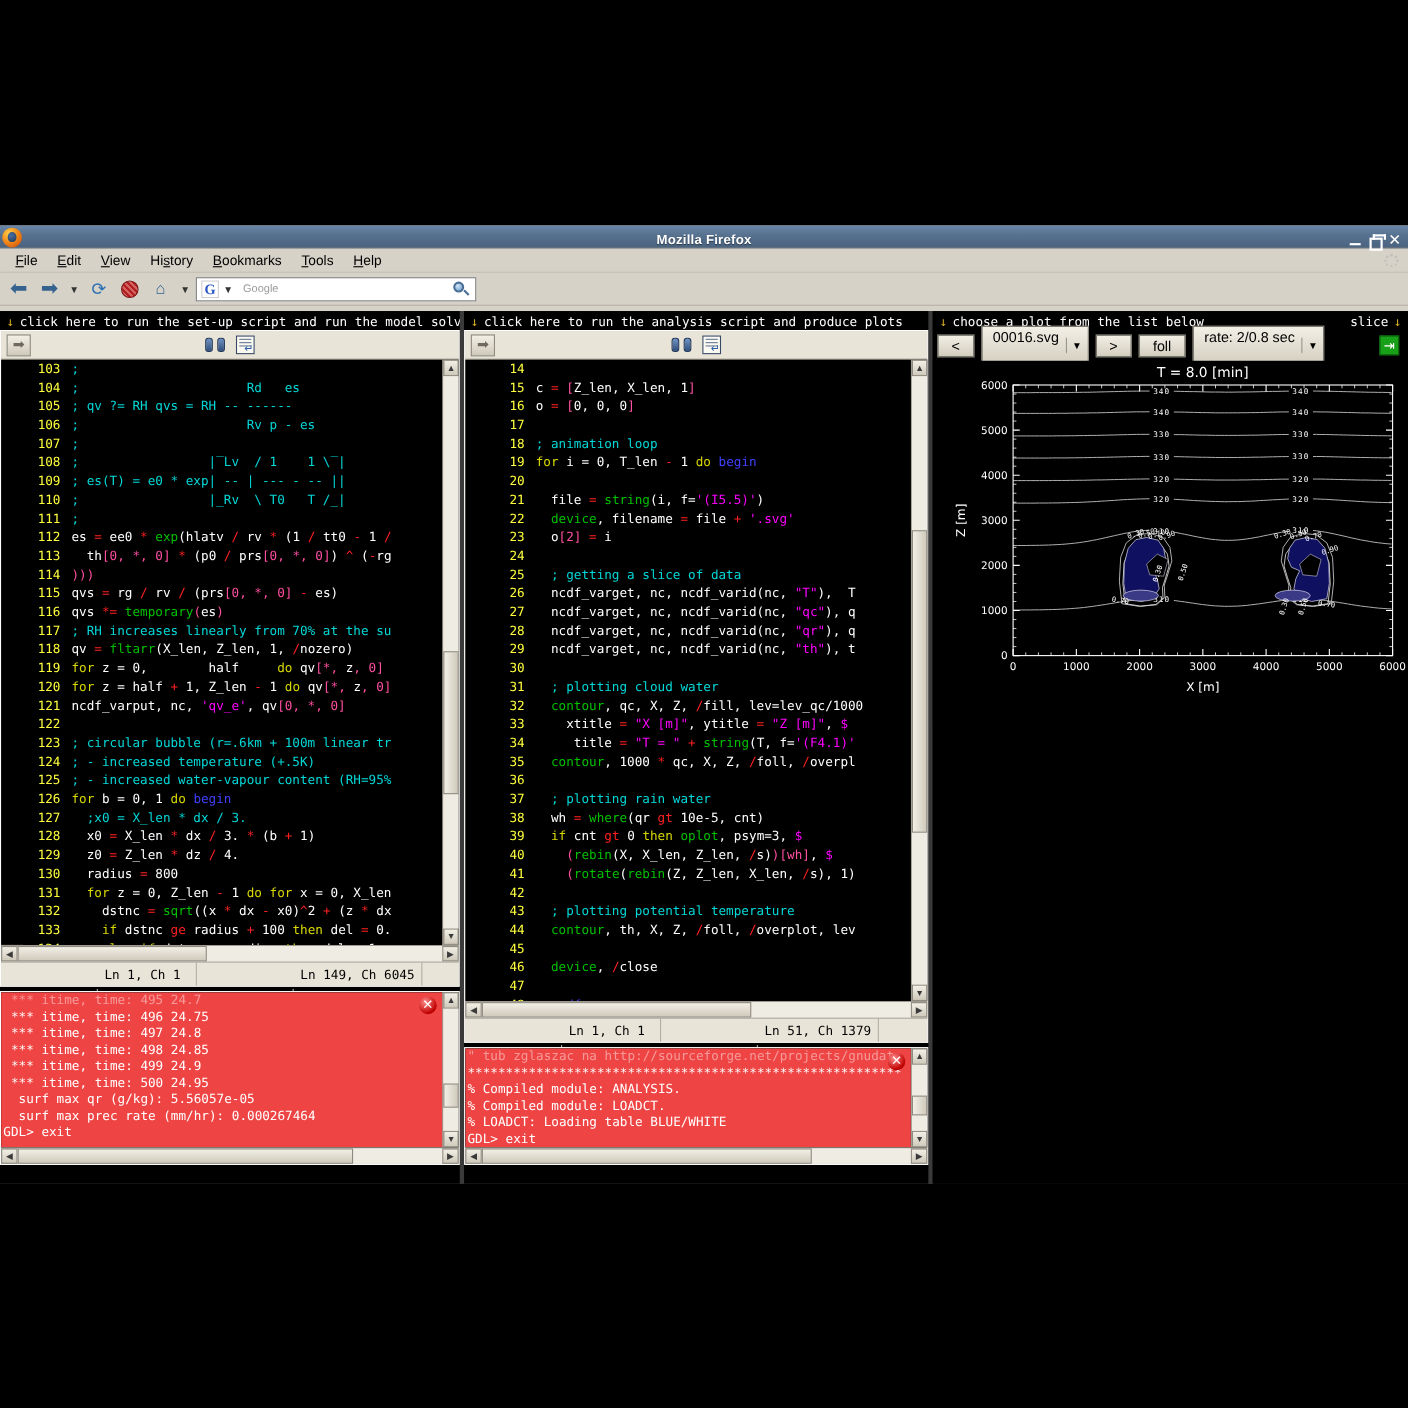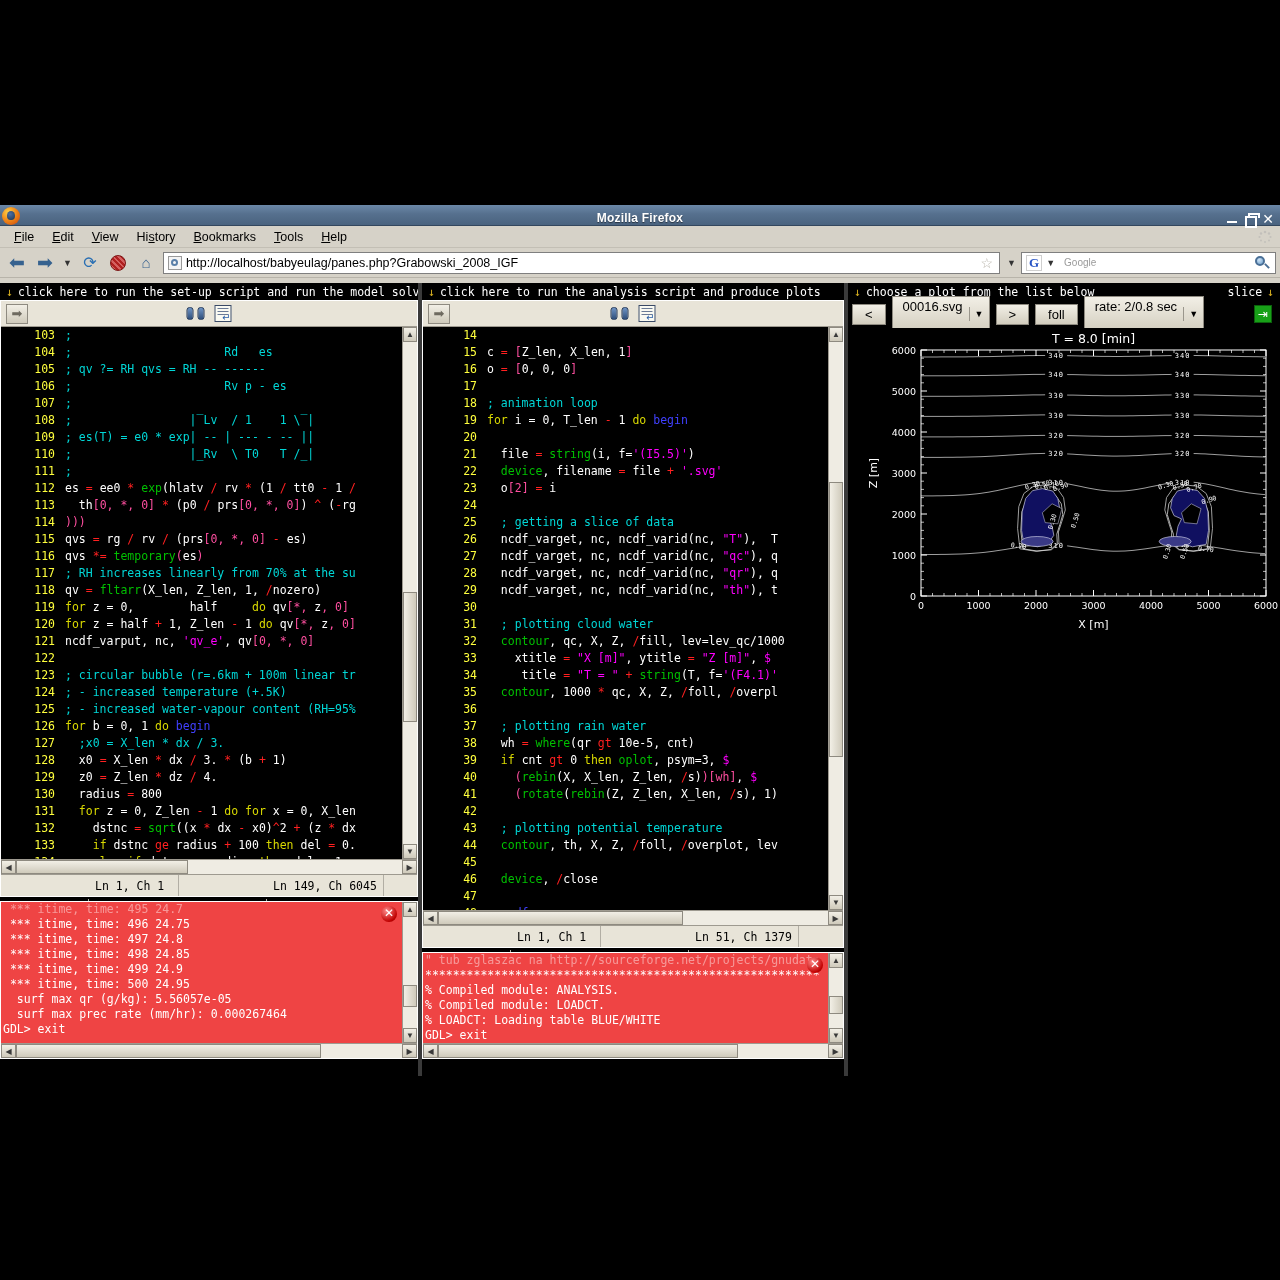--- a/index.html
+++ b/index.html
@@ -336,27 +336,20 @@
       <div class="nav-ico">
           <span class="reload-ico">⟳</span>
         </div>
       <div class="nav-ico">
           <span class="stop-ico"></span>
         </div>
       <div class="nav-ico">
           <span class="home-ico">⌂</span>
         </div>
 
-      <div class="urlbar">
-        <div class="url-favicon">
-            <span></span>
-          </div>
-        <div class="url-text">http://localhost/babyeulag/panes.php?Grabowski_2008_IGF</div>
-        <div class="url-star">☆</div>
-      </div>
       <div class="dropcaret">▼</div>
 
       <div class="searchbar">
         <div class="g-logo"><i class="g-b">G</i></div>
         <div class="dropcaret">▼</div>
         <div class="search-ph">Google</div>
         <div class="magnifier">
           <span class="lens"></span>
             <span class="handle"></span>
         </div>

